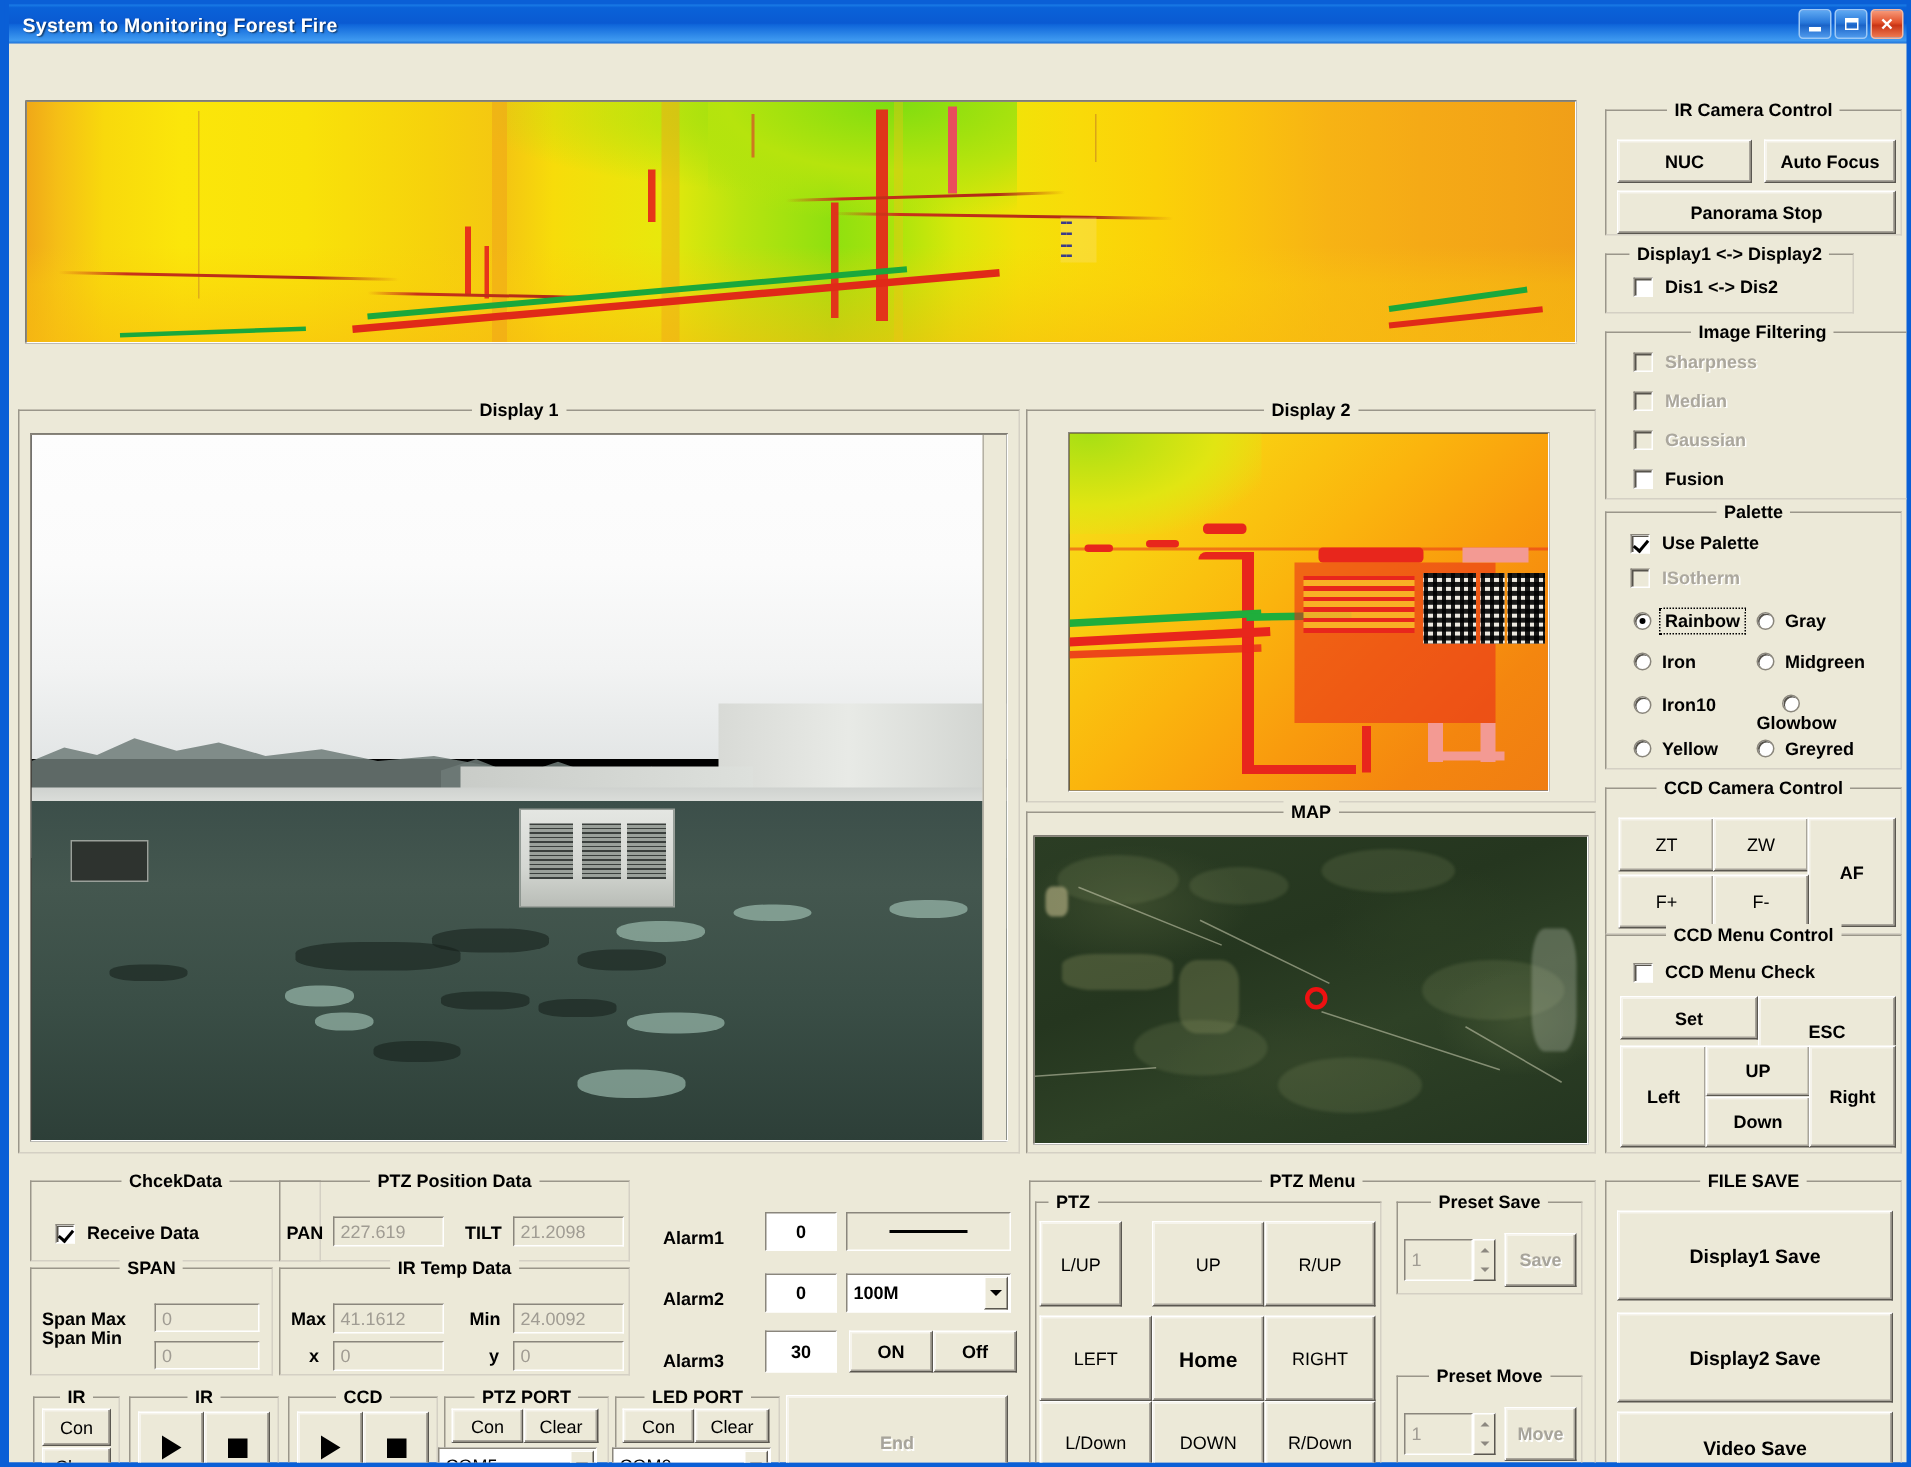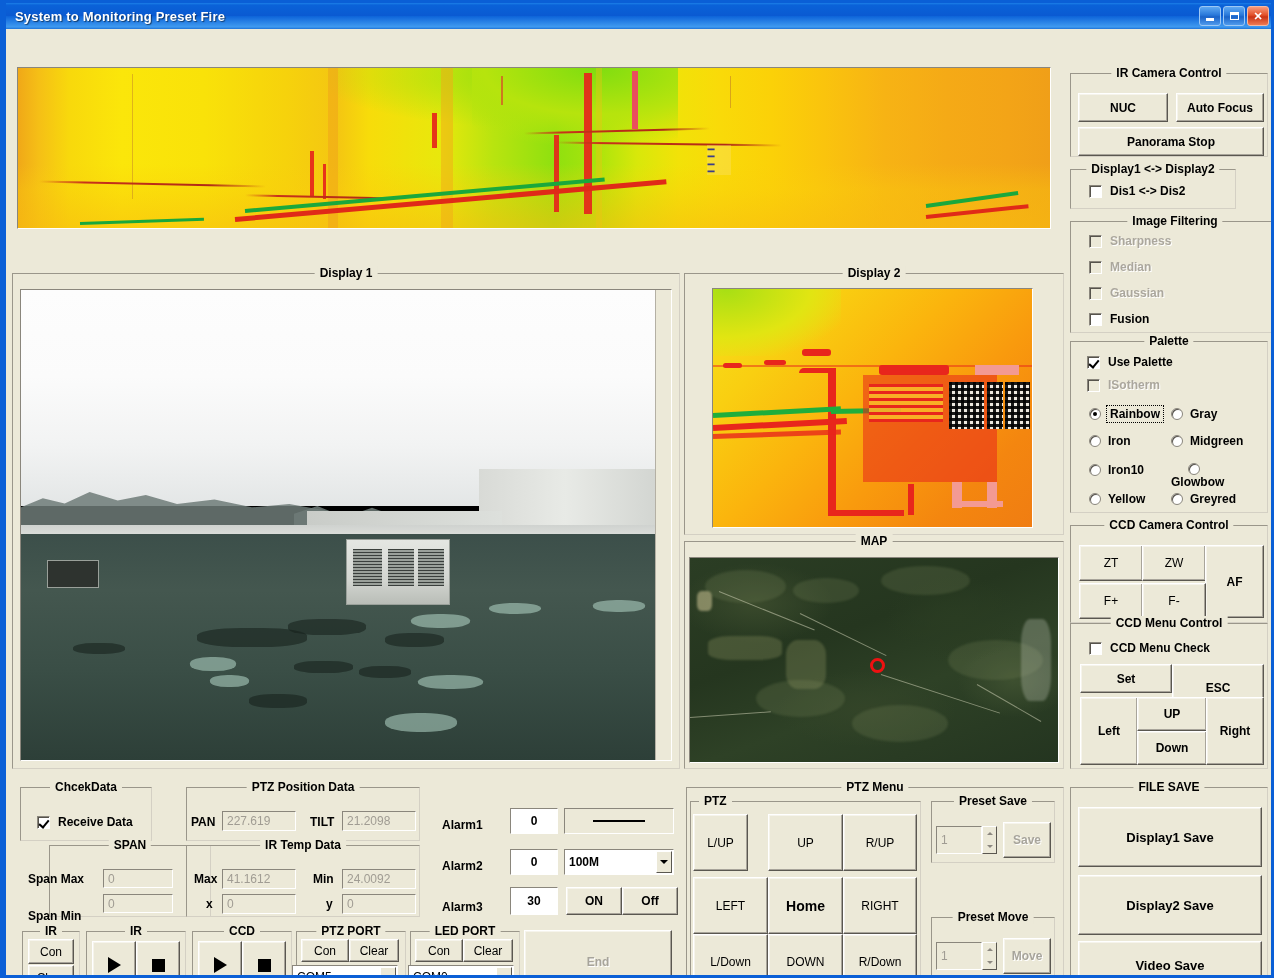--- a/index.html
+++ b/index.html
@@ -363,21 +363,21 @@
     border-left: 13px solid #000;
   }
   .stop-sq { width: 13px; height: 13px; background: #000; }
 </style>
 </head>
 <body>
 
 <div id="app-window">
 
   <div id="titlebar">
-    <span class="title-text">System to Monitoring Preset Fire</span>
+    <span class="title-text">System to Monitoring Forest Fire</span>
     <div id="win-buttons">
       <div class="win-btn">
           <div class="glyph-min"></div>
         </div>
       <div class="win-btn">
           <div class="glyph-max"></div>
         </div>
       <div class="win-btn close">
           <span>✕</span>
         </div>
@@ -622,34 +622,34 @@
       <span class="cbox"></span>
       <span>CCD Menu Check</span>
     </div>
     <div class="btn bold" style="left:1074px; top:635px; width:92px; height:29px;">Set</div>
     <div class="btn bold" style="left:1166px; top:635px; width:92px; height:47px;">ESC</div>
     <div class="btn bold" style="left:1074px; top:668px; width:58px; height:68px;">Left</div>
     <div class="btn bold" style="left:1131px; top:668px; width:70px; height:34px;">UP</div>
     <div class="btn bold" style="left:1131px; top:702px; width:70px; height:34px;">Down</div>
     <div class="btn bold" style="left:1200px; top:668px; width:58px; height:68px;">Right</div>
 
-    <div class="grp" style="left:14px; top:758px; width:132px; height:54px;">
+    <div class="grp" style="left:14px; top:758px; width:194px; height:54px;">
       <span class="grp-title">ChcekData</span>
     </div>
     <div class="chk-row" style="left:31px; top:786px;">
       <span class="cbox checked"></span>
       <span>Receive Data</span>
     </div>
 
-    <div class="grp" style="left:14px; top:816px; width:162px; height:72px;margin-left:29px;">
+    <div class="grp" style="left:14px; top:816px; width:162px; height:72px;">
       <span class="grp-title">SPAN</span>
     </div>
     <div class="lbl" style="left:22px; top:843px;">Span Max</div>
     <div class="tfield" style="left:97px; top:840px; width:70px; height:19px;">0</div>
-    <div class="lbl" style="left:22px; top:880px;">Span  Min</div>
+    <div class="lbl" style="left:22px; top:856px;">Span  Min</div>
     <div class="tfield" style="left:97px; top:865px; width:70px; height:19px;">0</div>
 
     <div class="grp" style="left:16px; top:902px; width:58px; height:66px;">
       <span class="grp-title">IR</span>
     </div>
     <div class="btn" style="left:22px; top:910px; width:46px; height:25px;">Con</div>
     <div class="btn" style="left:22px; top:936px; width:46px; height:25px;">Clear</div>
 
     <div class="grp" style="left:80px; top:902px; width:100px; height:66px;">
       <span class="grp-title">IR</span>

